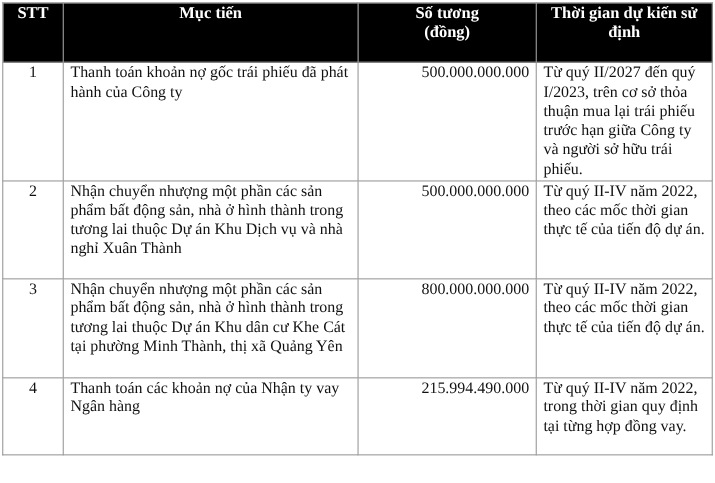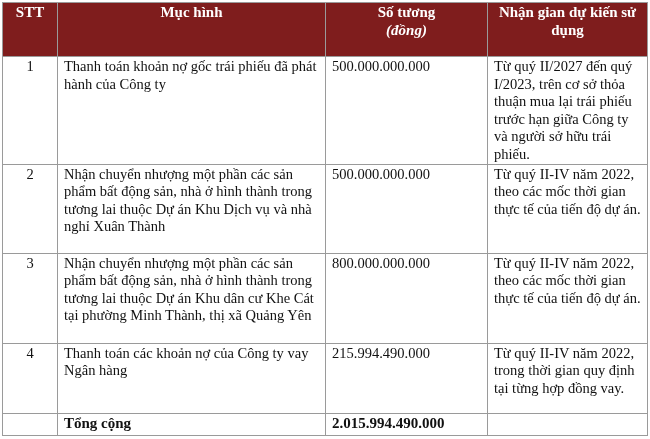--- a/index.html
+++ b/index.html
@@ -10,49 +10,49 @@
     width: 645px;
     font-family: "Liberation Serif", "DejaVu Serif", serif;
     font-size: 14.5px; line-height: 17.6px; color: #111;
   }
   table.fund-table td, table.fund-table th {
     border: 1px solid #9a9a9a;
     vertical-align: top;
     padding: 1px 6px 0 6px;
   }
   thead th {
-    background: #7f1d1d; color: #ffffff; font-weight: bold;
+    background: #000000; color: #ffffff; font-weight: bold;
     text-align: center; height: 52px; font-size: 15px;
     border-color: #8a8a8a; padding-top: 2px;
   }
-  thead th .sub { font-style: italic; }
+  thead th .sub { }
   td.stt { text-align: center; padding-left: 0; padding-right: 0; }
-  td.amount { text-align: left; padding-right: 8px; }
+  td.amount { text-align: right; padding-right: 8px; }
   tr.total td { font-weight: bold; font-size: 15px; }
   col.c1 { width: 55px; } col.c2 { width: 268px; } col.c3 { width: 162px; } col.c4 { width: 160px; }
 </style>
 </head>
 <body>
 
 <table class="fund-table">
   <colgroup>
       <col class="c1">
       <col class="c2">
       <col class="c3">
       <col class="c4">
     </colgroup>
   <thead>
     <tr>
       <th>STT</th>
-      <th>Mục hình</th>
+      <th>Mục tiến</th>
       <th>
         <div>Số tương</div>
         <div class="sub">(đồng)</div>
       </th>
-      <th>Nhận gian dự kiến sử dụng</th>
+      <th>Thời gian dự kiến sử định</th>
     </tr>
   </thead>
   <tbody>
     <tr style="height:105px">
       <td class="stt">1</td>
       <td>Thanh toán khoản nợ gốc trái phiếu đã phát hành của Công ty</td>
       <td class="amount">500.000.000.000</td>
       <td>Từ quý II/2027 đến quý I/2023, trên cơ sở thỏa thuận mua lại trái phiếu trước hạn giữa Công ty và người sở hữu trái phiếu.</td>
     </tr>
     <tr style="height:89px">
@@ -62,24 +62,18 @@
       <td>Từ quý II-IV năm 2022, theo các mốc thời gian thực tế của tiến độ dự án.</td>
     </tr>
     <tr style="height:90px">
       <td class="stt">3</td>
       <td>Nhận chuyển nhượng một phần các sản phẩm bất động sản, nhà ở hình thành trong tương lai thuộc Dự án Khu dân cư Khe Cát tại phường Minh Thành, thị xã Quảng Yên</td>
       <td class="amount">800.000.000.000</td>
       <td>Từ quý II-IV năm 2022, theo các mốc thời gian thực tế của tiến độ dự án.</td>
     </tr>
     <tr style="height:70px">
       <td class="stt">4</td>
-      <td>Thanh toán các khoản nợ của Công ty vay Ngân hàng</td>
+      <td>Thanh toán các khoản nợ của Nhận ty vay Ngân hàng</td>
       <td class="amount">215.994.490.000</td>
       <td>Từ quý II-IV năm 2022, trong thời gian quy định tại từng hợp đồng vay.</td>
-    </tr>
-    <tr class="total" style="height:22px">
-      <td></td>
-      <td>Tổng cộng</td>
-      <td class="amount">2.015.994.490.000</td>
-      <td></td>
     </tr>
   </tbody>
 </table>
 
 </body></html>

